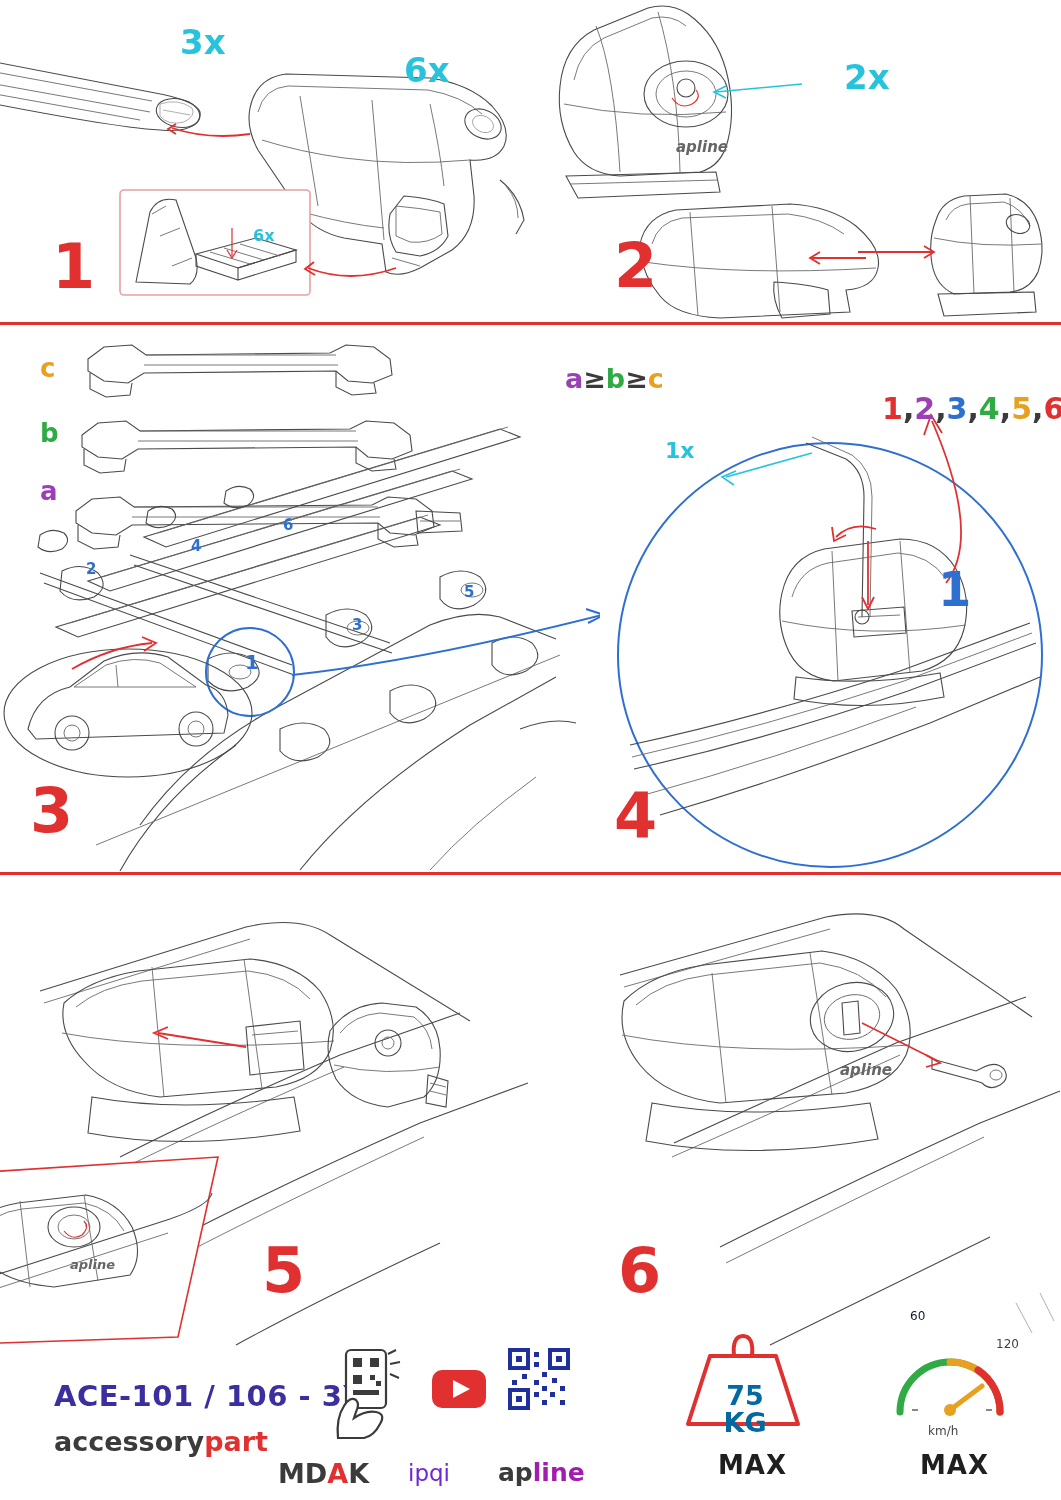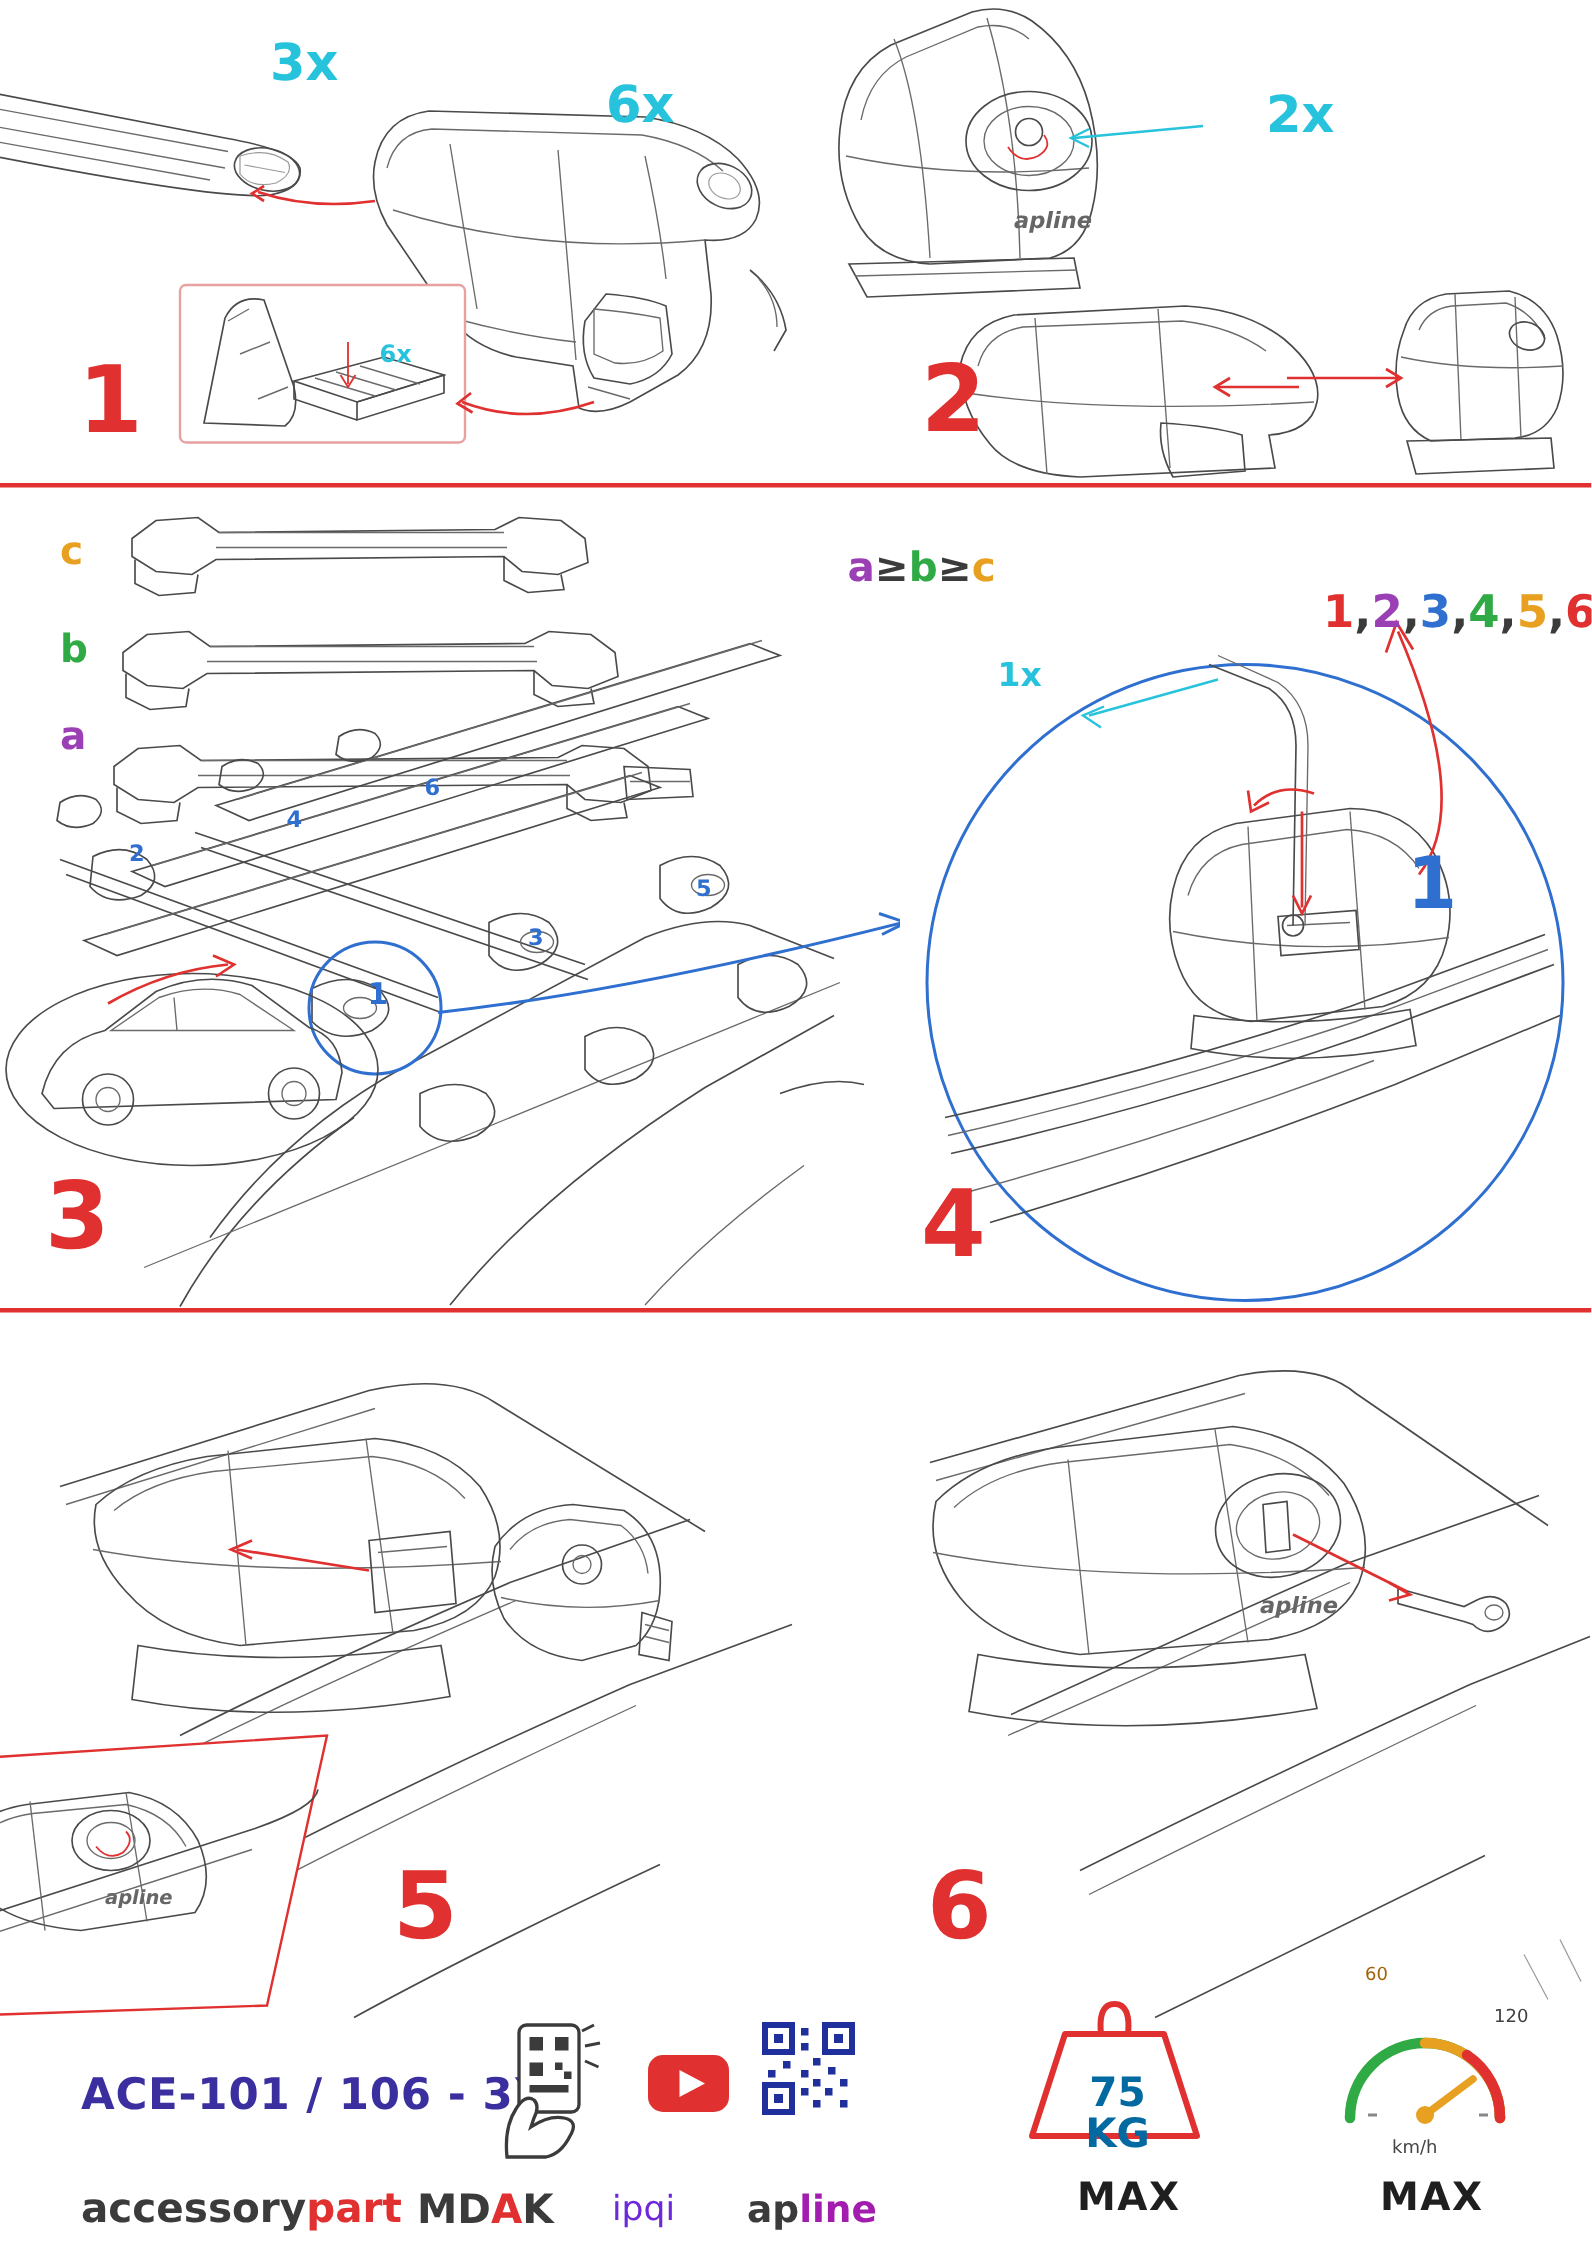--- a/index.html
+++ b/index.html
@@ -473,21 +473,21 @@
       <ellipse class="ln2" cx="456" cy="200" rx="6" ry="5"></ellipse>
 
       <path class="red" d="M322 148 L398 186"></path>
       <path class="red" d="M386 180 L400 188 L386 192"></path>
     </svg>
   </div>
   <div class="step-num" style="left:618px;top:1240px;">6</div>
 
   <div class="model-code" style="left:54px;top:1382px;">ACE-101 / 106 - 3X</div>
 
-  <div class="brand-accessory" style="left:54px;top:1428px;margin-top:31px;">
+  <div class="brand-accessory" style="left:54px;top:1428px;">
     <span class="dark">accessory</span><span style="color:#e03030;">part</span>
   </div>
 
   <div class="abs" style="left:332px;top:1348px;">
     <svg width="72" height="92" viewBox="0 0 72 92">
       <rect x="14" y="2" width="40" height="58" rx="5" fill="#ffffff" stroke="#3b3b3b" stroke-width="2.2"></rect>
       <rect x="21" y="10" width="9" height="9" fill="#3b3b3b"></rect>
       <rect x="38" y="10" width="9" height="9" fill="#3b3b3b"></rect>
       <rect x="21" y="27" width="9" height="9" fill="#3b3b3b"></rect>
       <rect x="38" y="27" width="5" height="5" fill="#3b3b3b"></rect>
@@ -550,18 +550,18 @@
   <div class="abs" style="left:890px;top:1318px;">
     <svg width="120" height="116" viewBox="0 0 120 116">
       <path d="M10 94 A50 50 0 0 1 110 94" fill="none" stroke="#2faa45" stroke-width="7" stroke-linecap="round"></path>
       <path d="M60 44 A50 50 0 0 1 110 94" fill="none" stroke="#e8a020" stroke-width="7" stroke-linecap="round"></path>
       <path d="M88 52 A50 50 0 0 1 110 94" fill="none" stroke="#e03030" stroke-width="7" stroke-linecap="round"></path>
       <path d="M60 92 L92 68" stroke="#e8a020" stroke-width="5" stroke-linecap="round" fill="none"></path>
       <circle cx="60" cy="92" r="6" fill="#e8a020"></circle>
       <path d="M22 92 L28 92 M96 92 L102 92" stroke="#888" stroke-width="2"></path>
     </svg>
   </div>
-  <div class="speed-tick" style="left:910px;top:1310px;color:#a16207;">60</div>
+  <div class="speed-tick" style="left:910px;top:1310px;color:#0f172a;">60</div>
   <div class="speed-tick" style="left:996px;top:1338px;color:#404040;">120</div>
   <div class="speed-unit" style="left:928px;top:1425px;">km/h</div>
   <div class="max-label" style="left:920px;top:1452px;">MAX</div>
 
 </div>
 
 </body></html>

